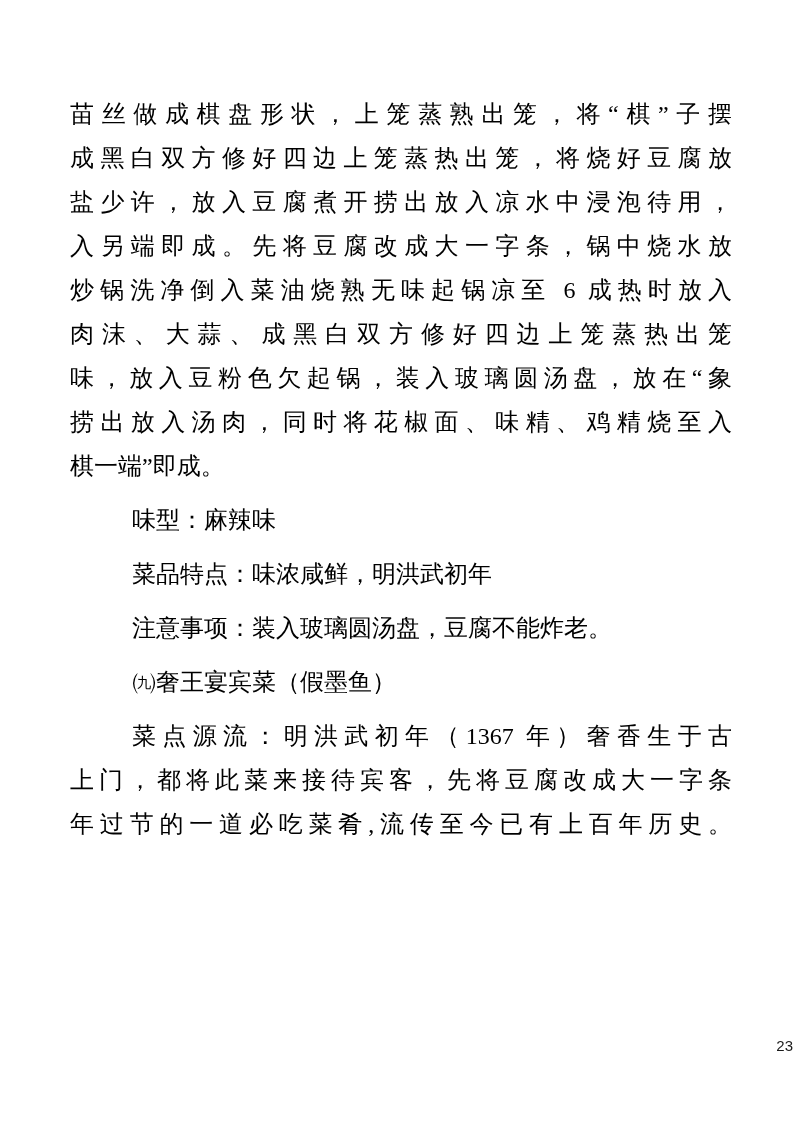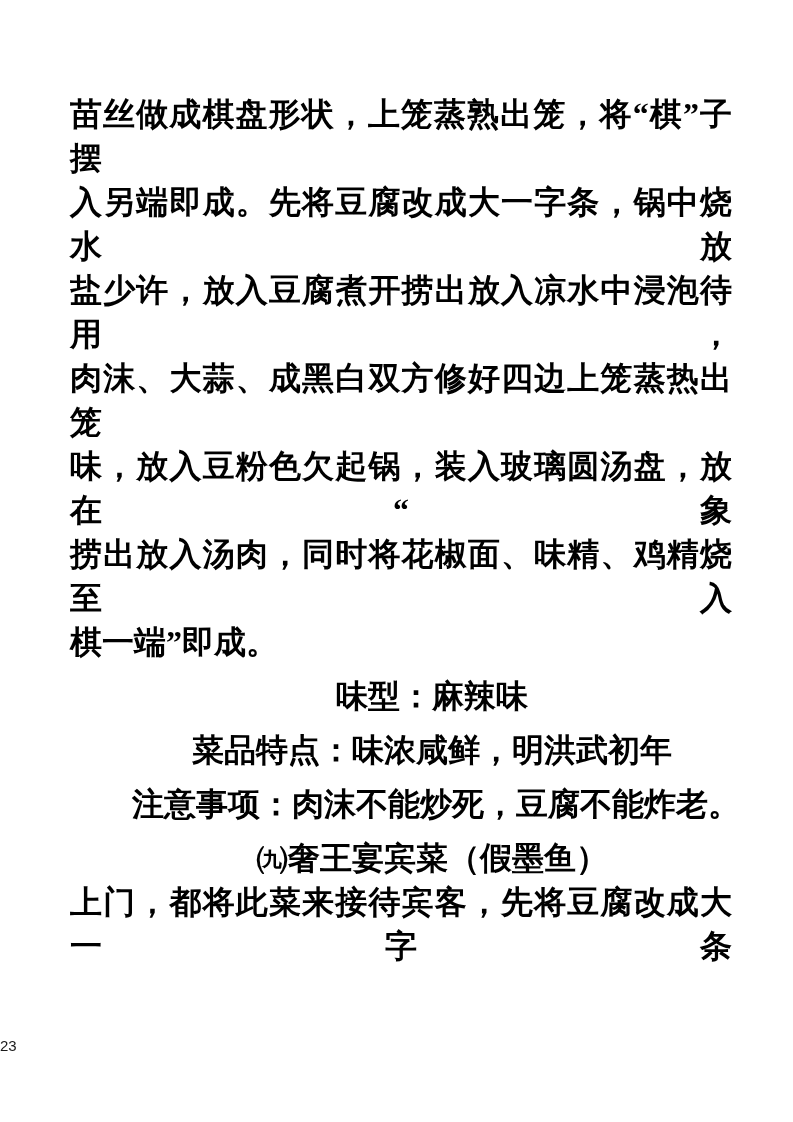--- a/index.html
+++ b/index.html
@@ -14,70 +14,73 @@
     background: #ffffff;
     color: #000000;
     overflow: hidden;
     font-family: "Liberation Serif", serif;
   }
   .content {
     position: absolute;
     left: 70px;
     top: 92px;
     width: 662px;
-    font-size: 32px;
+    font-size: 24px;
     line-height: 44px;
-    font-weight: 700;
+    font-weight: 400;
     letter-spacing: 0;
   }
   .line {
     white-space: nowrap;
     text-align: left;
   }
   
   .j {
     white-space: normal;
     text-align: justify;
     text-align-last: justify;
     text-justify: inter-character;
   }
   
   .ind {
     padding-left: 62px;
-    text-align: center;
   }
   
   .gap {
     margin-top: 10px;
   }
   .pagenum {
     position: absolute;
     left: 0;
     top: 1037px;
     width: 100%;
-    text-align: left;
+    text-align: right;
     font-size: 15px;
     font-weight: 400;
     color: #1a1a1a;
     font-family: "Liberation Sans", sans-serif;
   }
 </style>
 </head>
 <body>
 
 <div class="page">
   <div class="content">
     <div class="line j">苗丝做成棋盘形状，上笼蒸熟出笼，将“棋”子摆</div>
+    <div class="line j">成黑白双方修好四边上笼蒸热出笼，将烧好豆腐放</div>
+    <div class="line j">盐少许，放入豆腐煮开捞出放入凉水中浸泡待用，</div>
     <div class="line j">入另端即成。先将豆腐改成大一字条，锅中烧水放</div>
-    <div class="line j">盐少许，放入豆腐煮开捞出放入凉水中浸泡待用，</div>
+    <div class="line j">炒锅洗净倒入菜油烧熟无味起锅凉至 6 成热时放入</div>
     <div class="line j">肉沫、大蒜、成黑白双方修好四边上笼蒸热出笼</div>
     <div class="line j">味，放入豆粉色欠起锅，装入玻璃圆汤盘，放在“象</div>
     <div class="line j">捞出放入汤肉，同时将花椒面、味精、鸡精烧至入</div>
     <div class="line">棋一端”即成。</div>
     <div class="line ind gap">味型：麻辣味</div>
     <div class="line ind gap">菜品特点：味浓咸鲜，明洪武初年</div>
-    <div class="line ind gap">注意事项：肉沫不能炒死，豆腐不能炸老。</div>
+    <div class="line ind gap">注意事项：装入玻璃圆汤盘，豆腐不能炸老。</div>
     <div class="line ind gap">㈨奢王宴宾菜（假墨鱼）</div>
+    <div class="line ind gap j">菜点源流：明洪武初年（1367 年）奢香生于古</div>
     <div class="line j">上门，都将此菜来接待宾客，先将豆腐改成大一字条</div>
+    <div class="line j">年过节的一道必吃菜肴,流传至今已有上百年历史。</div>
   </div>
 
   <div class="pagenum">23</div>
 </div>
 
 </body></html>

